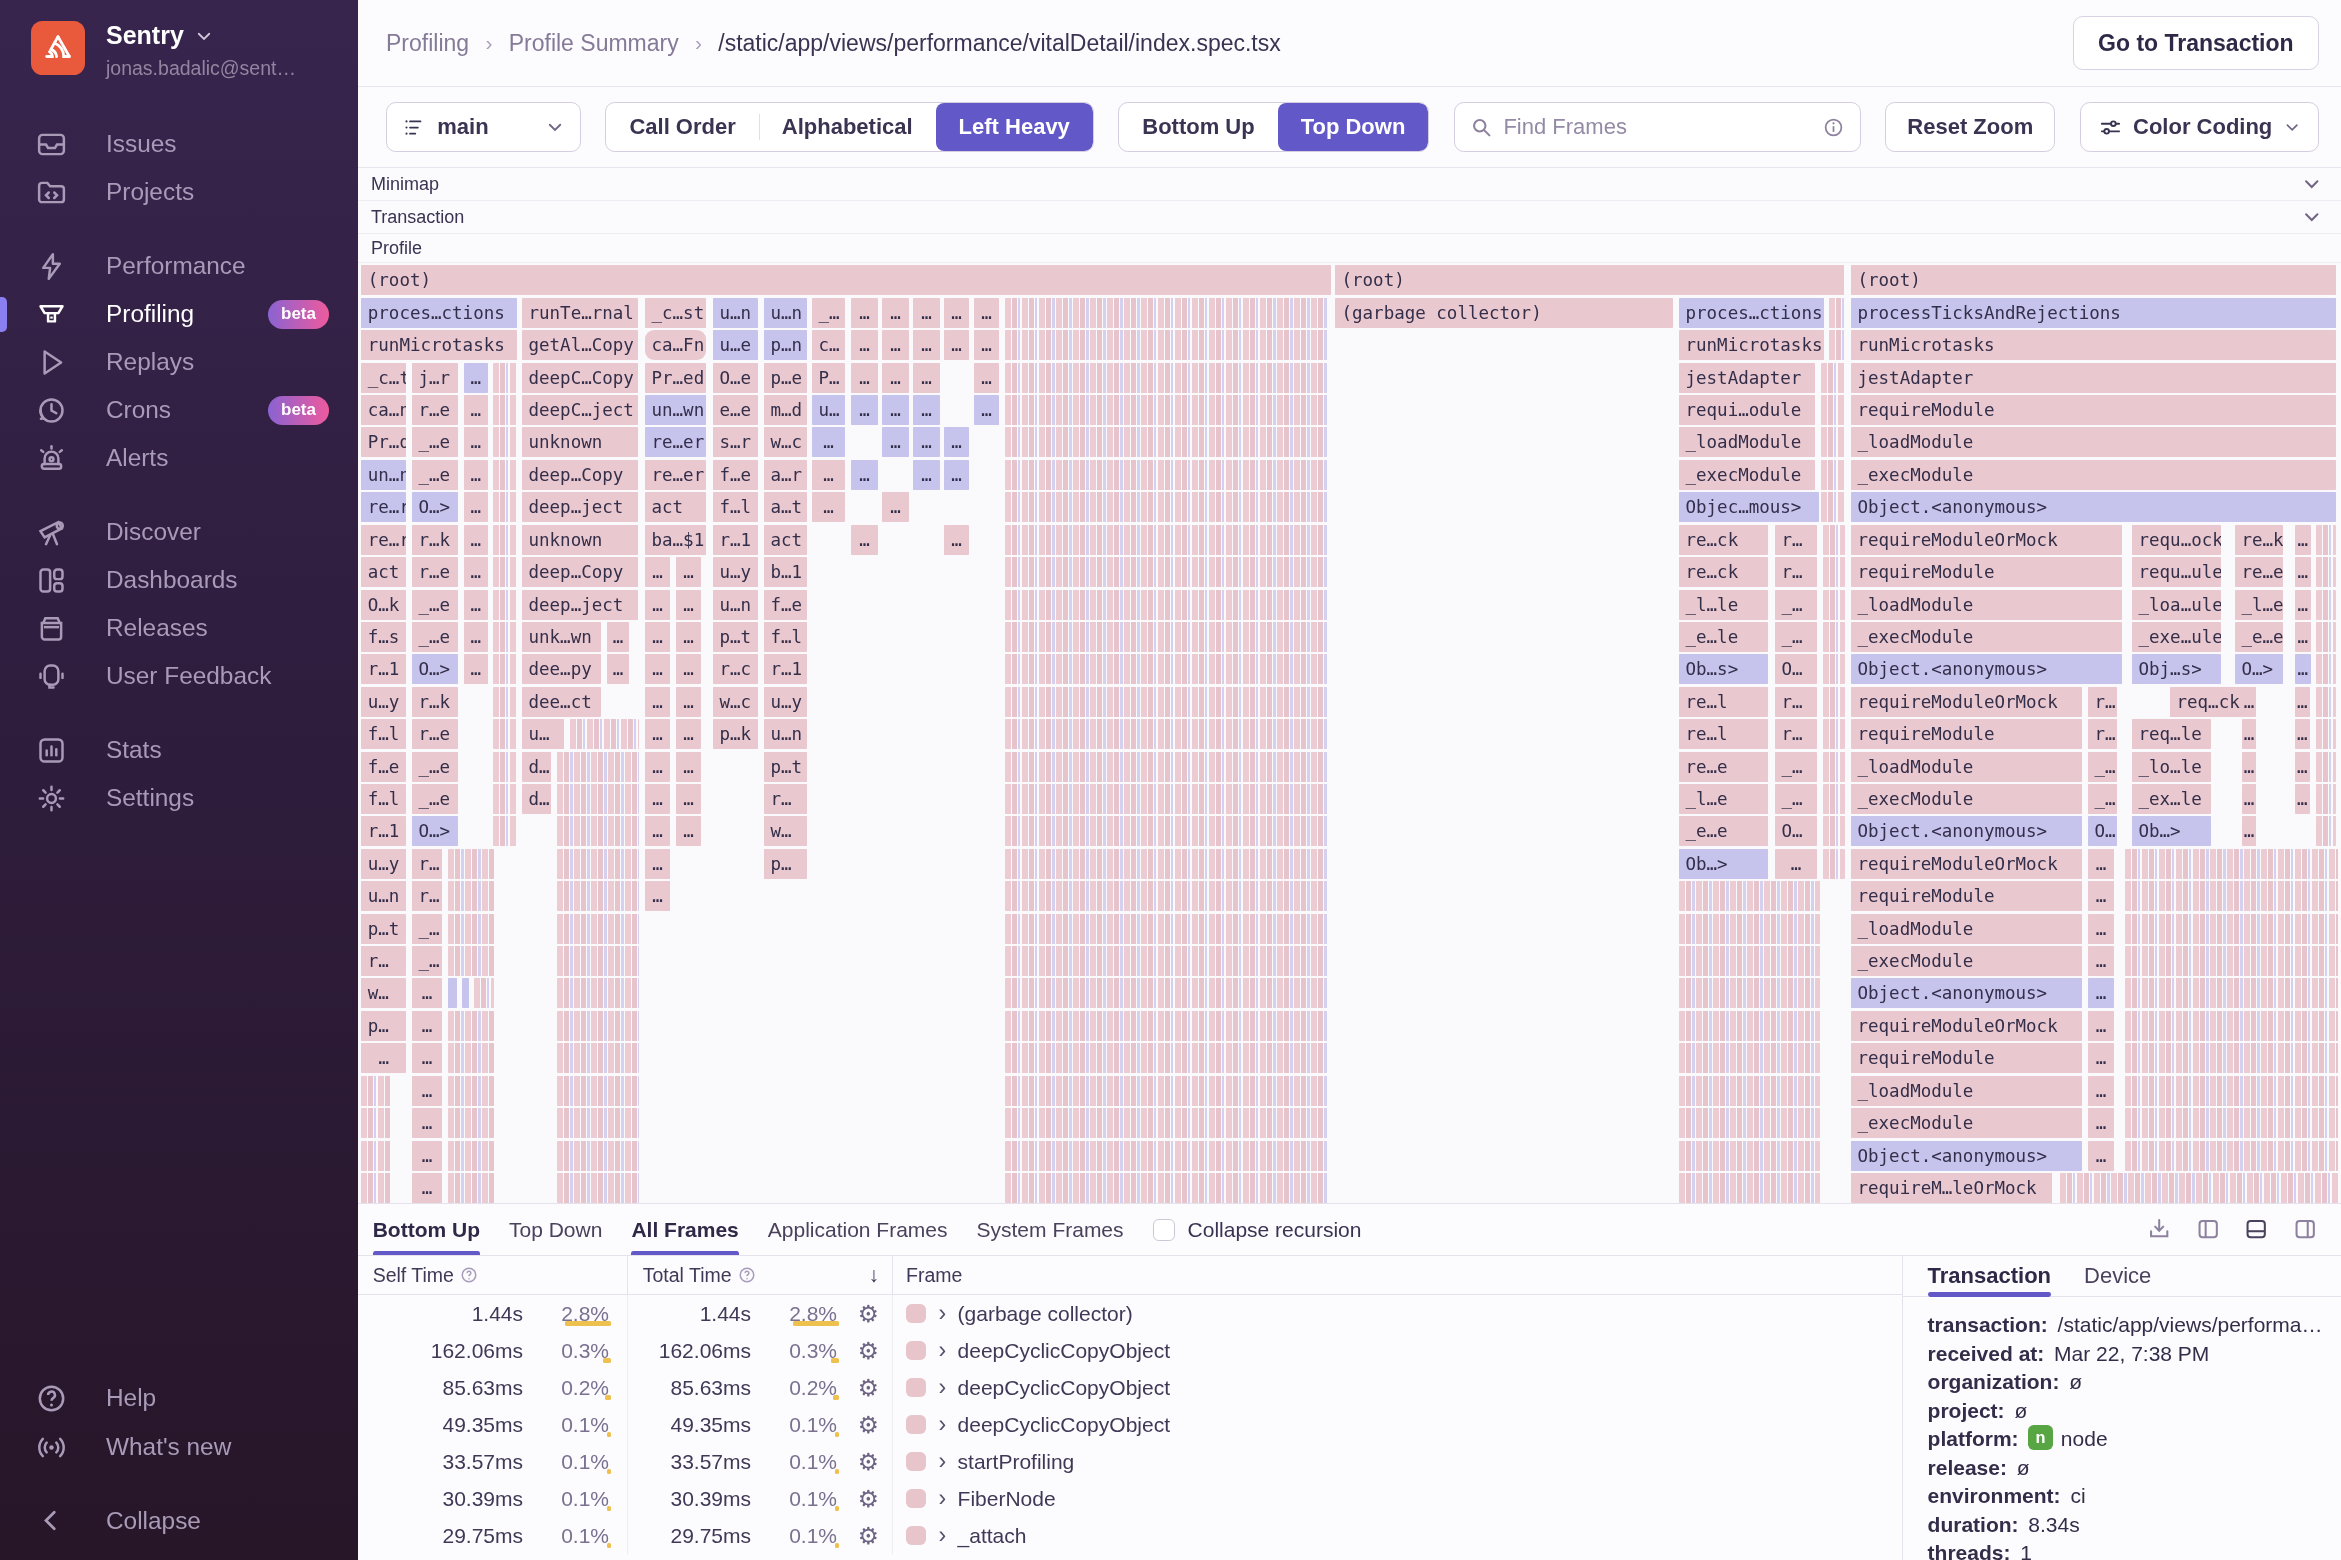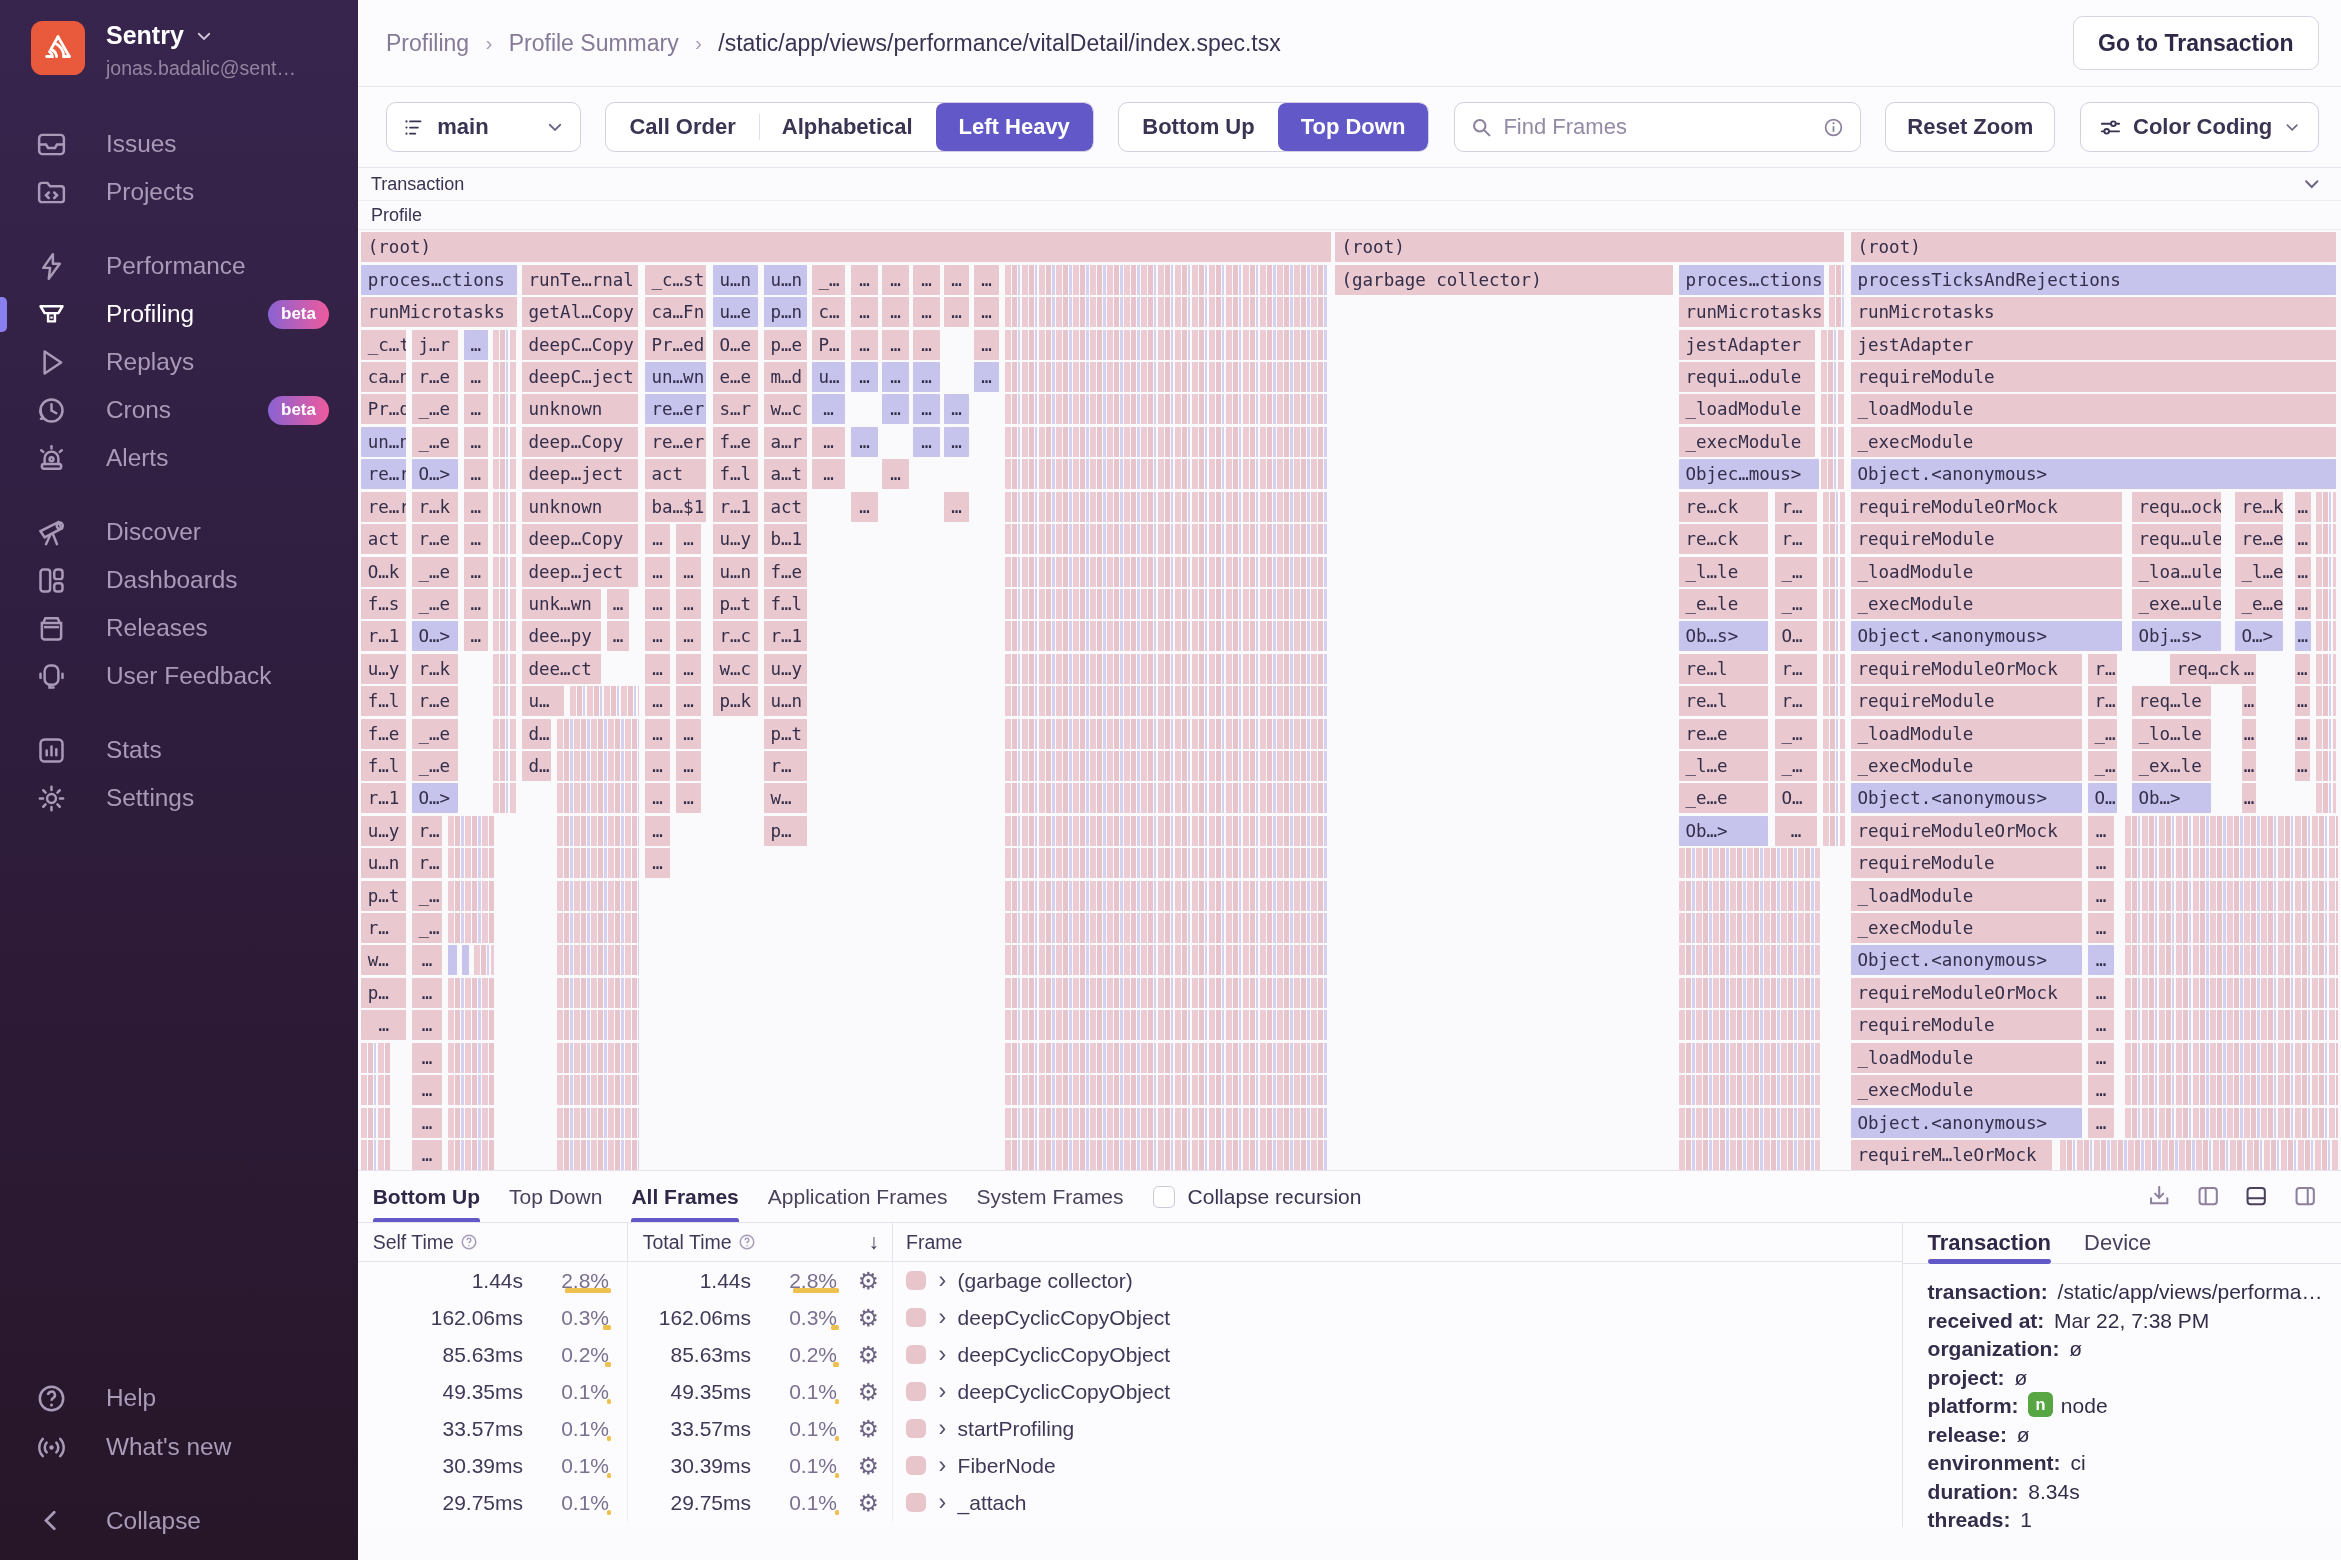--- a/index.html
+++ b/index.html
@@ -382,20 +382,28 @@
       </span>
       <span>Color Coding</span>
       <span class="chev" style="color:#6f6484">
         <svg width="16.3" height="16.3" viewBox="0 0 24 24" fill="none" stroke="currentColor" stroke-width="2.4" stroke-linecap="round">
             <polyline points="5,9 12,16 19,9"></polyline>
           </svg>
       </span>
     </div>
   </div>
 
+  <div class="strip" id="strip-minimap">
+    <span>Minimap</span>
+    <span class="chev">
+      <svg width="19.5" height="19.5" viewBox="0 0 24 24" fill="none" stroke="currentColor" stroke-width="2.4" stroke-linecap="round">
+          <polyline points="5,9 12,16 19,9"></polyline>
+        </svg>
+    </span>
+  </div>
   <div class="strip" id="strip-transaction">
     <span>Transaction</span>
     <span class="chev">
       <svg width="19.5" height="19.5" viewBox="0 0 24 24" fill="none" stroke="currentColor" stroke-width="2.4" stroke-linecap="round">
           <polyline points="5,9 12,16 19,9"></polyline>
         </svg>
     </span>
   </div>
   <div class="strip" id="strip-profile">
     <span>Profile</span>
@@ -416,21 +424,21 @@
       <div class="fc p dots" style="left: 555px; top: 35px; width: 27px; height: 30px;">…</div>
       <div class="fc p dots" style="left: 586px; top: 35px; width: 25px; height: 30px;">…</div>
       <div class="fc p dots" style="left: 616px; top: 35px; width: 25px; height: 30px;">…</div>
       <div class="fc t" style="left: 647px; top: 35px; width: 323px; height: 30px;"></div>
       <div class="fc p" style="left: 977px; top: 35px; width: 338px; height: 30px;">(garbage collector)</div>
       <div class="fc l" style="left: 1321px; top: 35px; width: 145px; height: 30px;">proces…ctions</div>
       <div class="fc t" style="left: 1471px; top: 35px; width: 15.5px; height: 30px;"></div>
       <div class="fc l" style="left: 1493px; top: 35px; width: 485px; height: 30px;">processTicksAndRejections</div>
       <div class="fc p" style="left: 3.3px; top: 67px; width: 156px; height: 30px;">runMicrotasks</div>
       <div class="fc p" style="left: 164px; top: 67px; width: 116px; height: 30px;">getAl…Copy</div>
-      <div class="fc p" style="left: 287px; top: 67px; width: 61px; height: 30px;">ca…Fn</div>
+      <div class="fc p" style="left: 287px; top: 67px; width: 61px; height: 30px; border-radius: 9px;">ca…Fn</div>
       <div class="fc l" style="left: 355px; top: 67px; width: 45px; height: 30px;">u…e</div>
       <div class="fc l" style="left: 406px; top: 67px; width: 43px; height: 30px;">p…n</div>
       <div class="fc p" style="left: 454px; top: 67px; width: 33px; height: 30px;">c…</div>
       <div class="fc p dots" style="left: 493px; top: 67px; width: 27px; height: 30px;">…</div>
       <div class="fc p dots" style="left: 524px; top: 67px; width: 27px; height: 30px;">…</div>
       <div class="fc p dots" style="left: 555px; top: 67px; width: 27px; height: 30px;">…</div>
       <div class="fc p dots" style="left: 586px; top: 67px; width: 25px; height: 30px;">…</div>
       <div class="fc p dots" style="left: 616px; top: 67px; width: 25px; height: 30px;">…</div>
       <div class="fc t" style="left: 647px; top: 67px; width: 323px; height: 30px;"></div>
       <div class="fc p" style="left: 1321px; top: 67px; width: 145px; height: 30px;">runMicrotasks</div>

